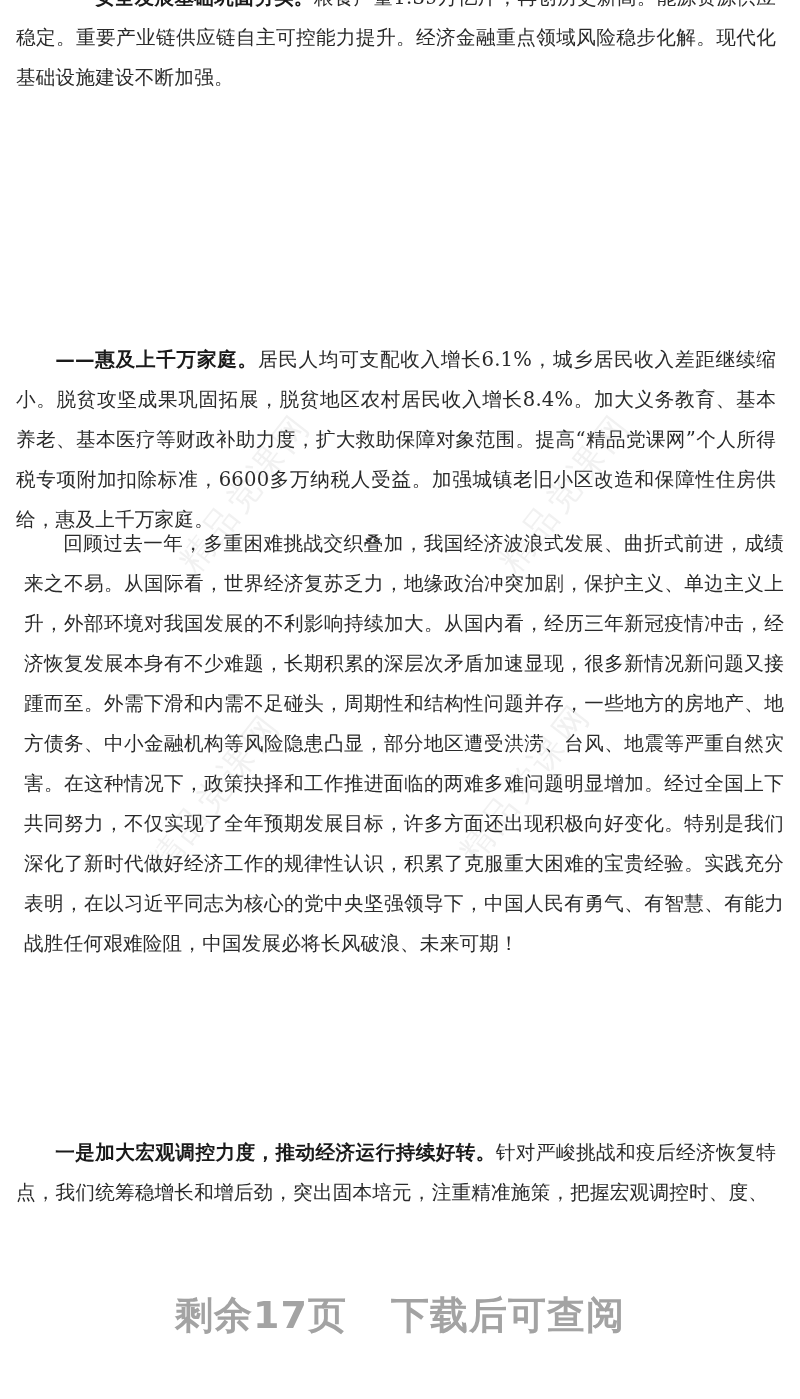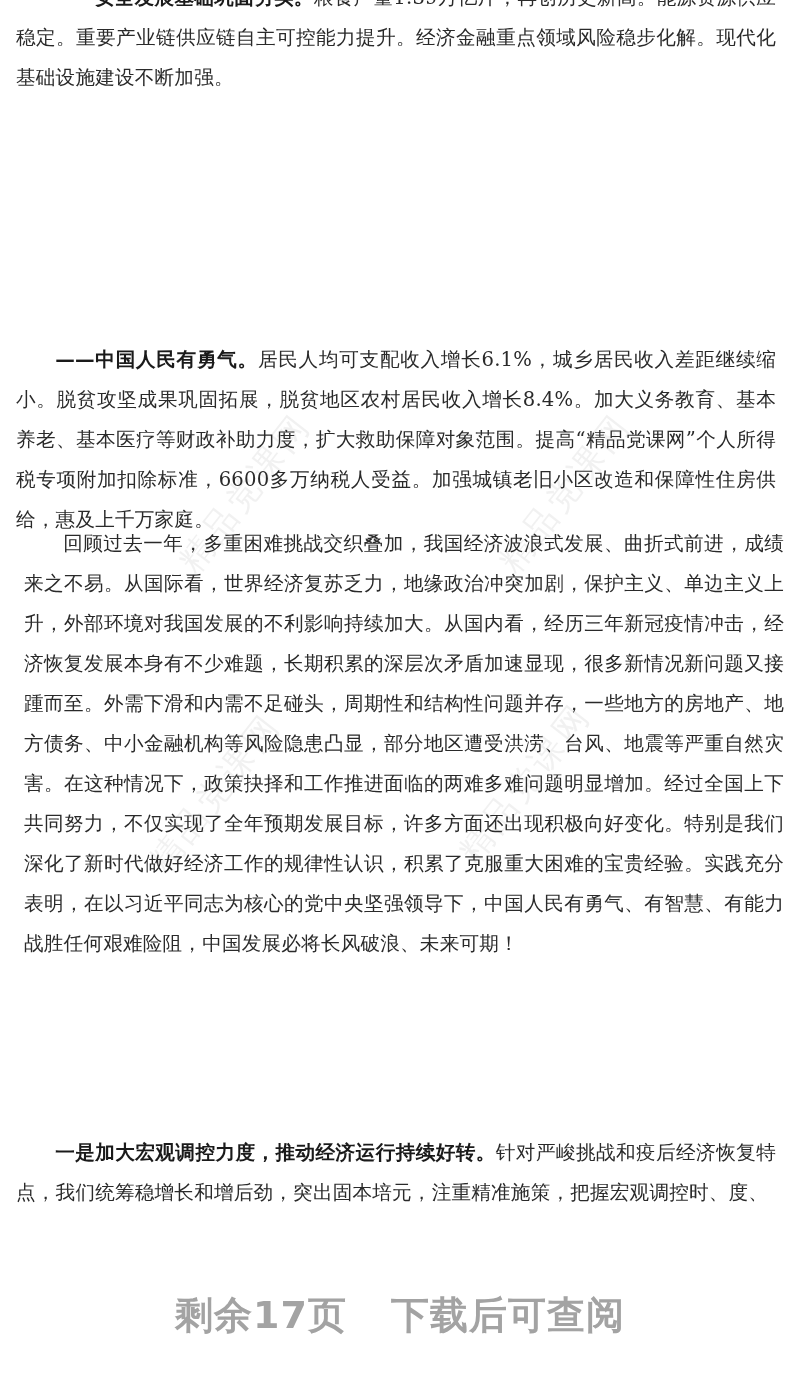--- a/index.html
+++ b/index.html
@@ -84,21 +84,21 @@
 <div class="page">
 
   <div class="watermark wm1">精品党课网</div>
   <div class="watermark wm2">精品党课网</div>
   <div class="watermark wm3">精品党课网</div>
   <div class="watermark wm4">精品党课网</div>
 
   <p class="para p0"><span class="lead">——安全发展基础巩固夯实。</span><span>粮食产量1.39万亿斤，再创历史新高。能源资源供应稳定。重要产业链供应链自主可控能力提升。经济金融重点领域风险稳步化解。现代化基础设施建设不断加强。</span></p>
 
 
-  <p class="para p2"><span class="lead">——中国人民有勇气。</span><span>居民人均可支配收入增长6.1%，城乡居民收入差距继续缩小。脱贫攻坚成果巩固拓展，脱贫地区农村居民收入增长8.4%。加大义务教育、基本养老、基本医疗等财政补助力度，扩大救助保障对象范围。提高“精品党课网”个人所得税专项附加扣除标准，6600多万纳税人受益。加强城镇老旧小区改造和保障性住房供给，惠及上千万家庭。</span></p>
+  <p class="para p2"><span class="lead">——惠及上千万家庭。</span><span>居民人均可支配收入增长6.1%，城乡居民收入差距继续缩小。脱贫攻坚成果巩固拓展，脱贫地区农村居民收入增长8.4%。加大义务教育、基本养老、基本医疗等财政补助力度，扩大救助保障对象范围。提高“精品党课网”个人所得税专项附加扣除标准，6600多万纳税人受益。加强城镇老旧小区改造和保障性住房供给，惠及上千万家庭。</span></p>
 
   <p class="para p3"><span class="lead"></span><span>回顾过去一年，多重困难挑战交织叠加，我国经济波浪式发展、曲折式前进，成绩来之不易。从国际看，世界经济复苏乏力，地缘政治冲突加剧，保护主义、单边主义上升，外部环境对我国发展的不利影响持续加大。从国内看，经历三年新冠疫情冲击，经济恢复发展本身有不少难题，长期积累的深层次矛盾加速显现，很多新情况新问题又接踵而至。外需下滑和内需不足碰头，周期性和结构性问题并存，一些地方的房地产、地方债务、中小金融机构等风险隐患凸显，部分地区遭受洪涝、台风、地震等严重自然灾害。在这种情况下，政策抉择和工作推进面临的两难多难问题明显增加。经过全国上下共同努力，不仅实现了全年预期发展目标，许多方面还出现积极向好变化。特别是我们深化了新时代做好经济工作的规律性认识，积累了克服重大困难的宝贵经验。实践充分表明，在以习近平同志为核心的党中央坚强领导下，中国人民有勇气、有智慧、有能力战胜任何艰难险阻，中国发展必将长风破浪、未来可期！</span></p>
 
 
   <p class="para p5"><span class="lead">一是加大宏观调控力度，推动经济运行持续好转。</span><span>针对严峻挑战和疫后经济恢复特点，我们统筹稳增长和增后劲，突出固本培元，注重精准施策，把握宏观调控时、度、</span></p>
 
   <div class="footer-cta">
     <span>剩余17页</span><span class="gap"></span><span>下载后可查阅</span>
   </div>
 

